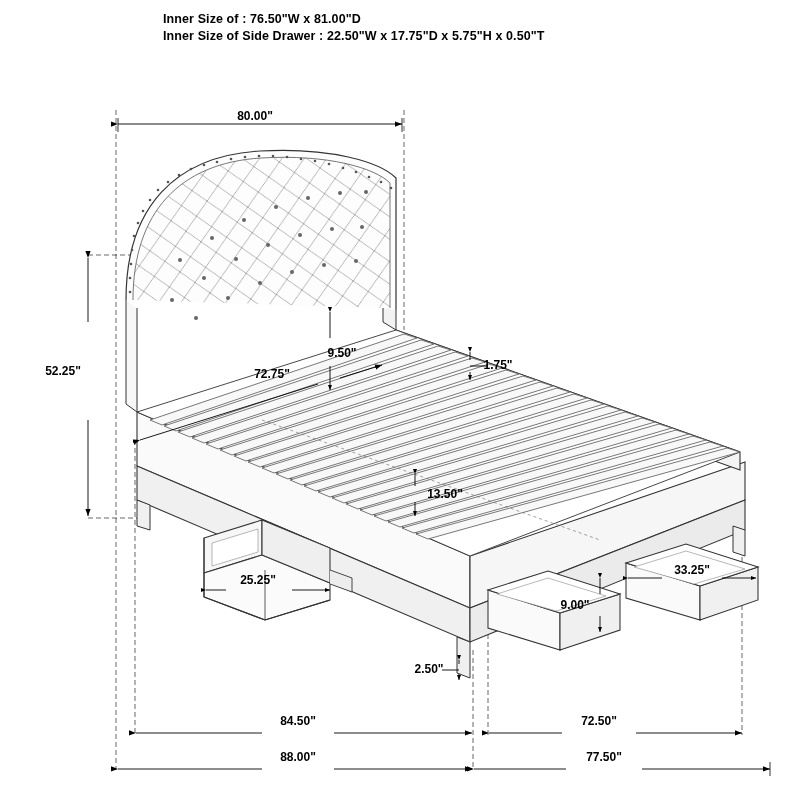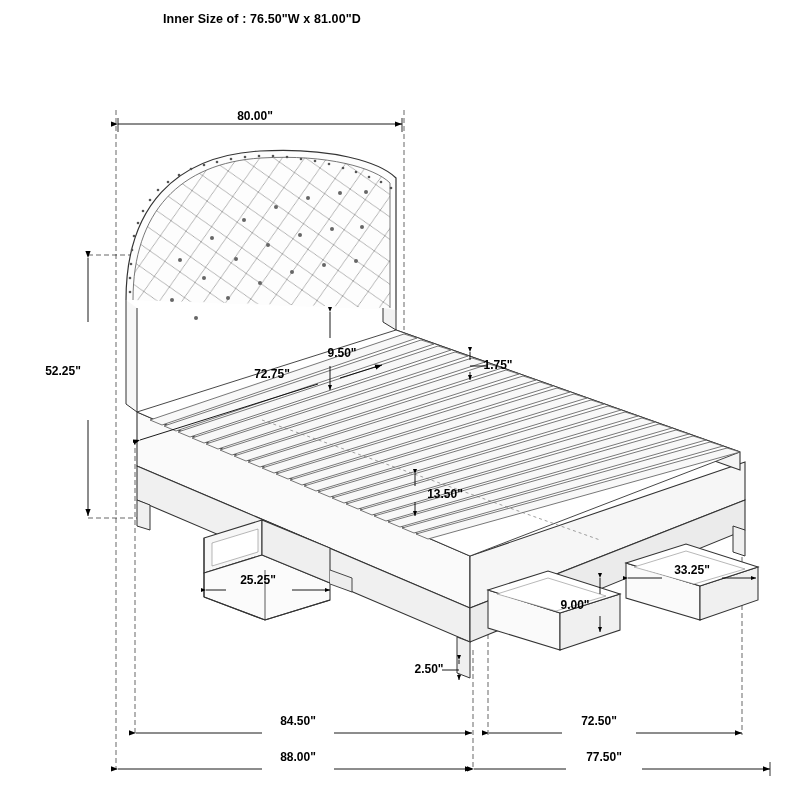--- a/index.html
+++ b/index.html
@@ -45,20 +45,21 @@
     transform: translate(-50%, -50%);
   }
 </style>
 </head>
 <body>
 
 <div id="page">
 
   <div id="spec-block">
     <div>Inner Size of : 76.50"W x 81.00"D</div>
+    <div>Inner Size of Side Drawer : 22.50"W x 17.75"D x 5.75"H x 0.50"T</div>
   </div>
 
   <svg id="drawing" viewBox="0 0 800 800">
     <defs>
       <marker id="ar" markerWidth="9" markerHeight="9" refX="8" refY="3" orient="auto" markerUnits="strokeWidth">
         <path d="M0,0 L8,3 L0,6 z" fill="#000"></path>
       </marker>
       <marker id="arS" markerWidth="7" markerHeight="7" refX="6" refY="2.4" orient="auto" markerUnits="strokeWidth">
         <path d="M0,0 L6,2.4 L0,4.8 z" fill="#000"></path>
       </marker>

